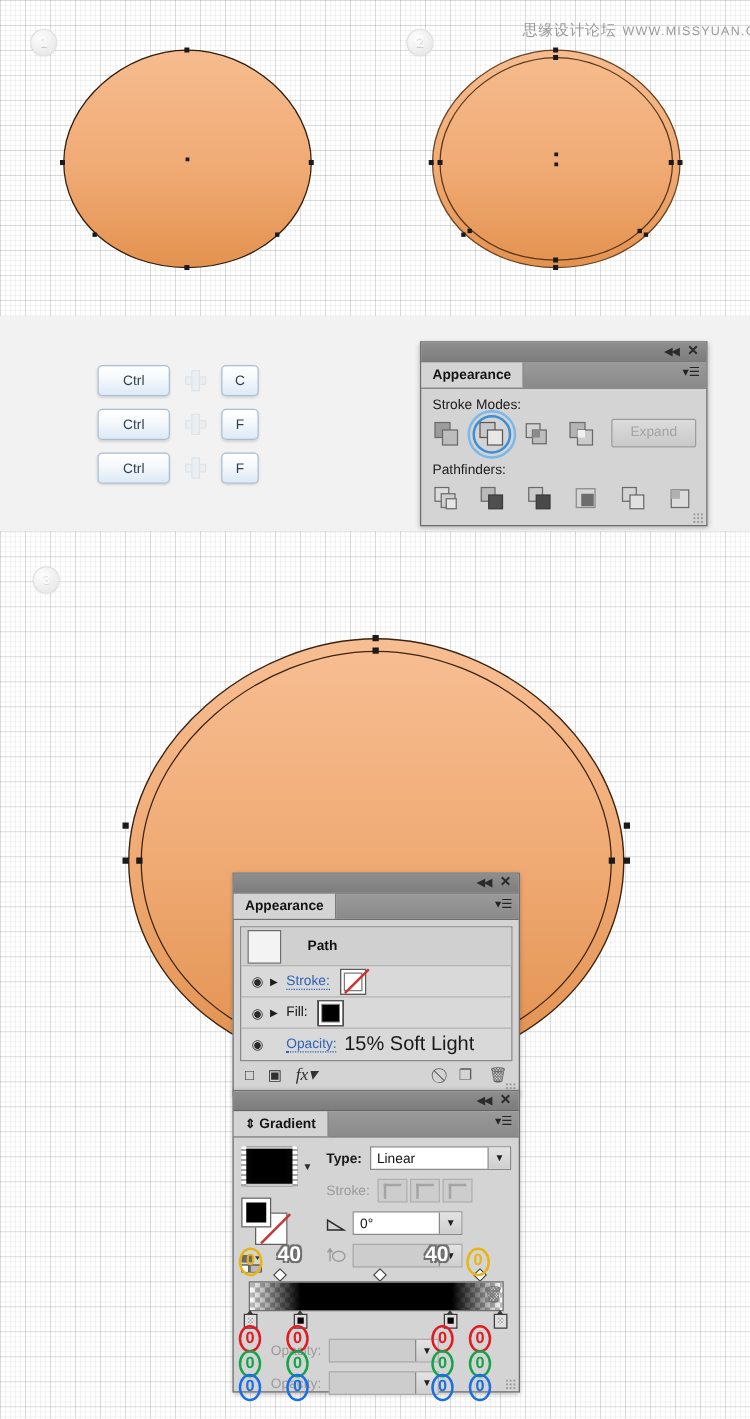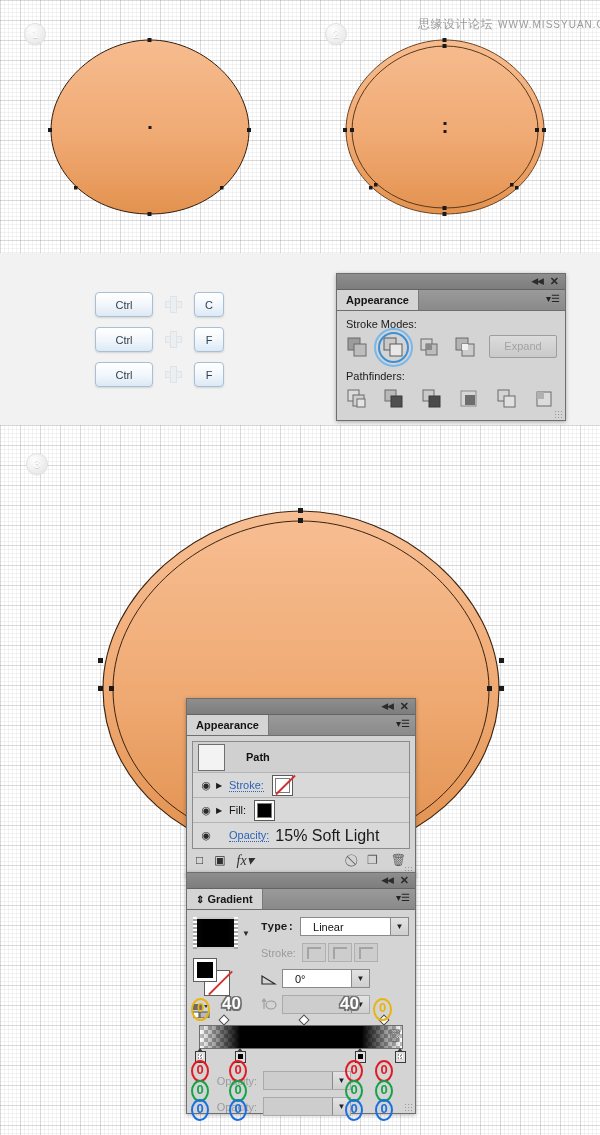--- a/index.html
+++ b/index.html
@@ -49,21 +49,21 @@
   
   .egg-wrap{position:absolute;}
   .egg-wrap svg{display:block;overflow:visible;}
   .anchor{fill:#1a1a1a;}
 
   #egg-1{left:48px;top:38px;}
   #egg-2{left:343px;top:38px;}
   #egg-3{left:98px;top:508px;}
 
   
-  .keys{position:absolute;left:95px;top:287px;}
+  .keys{position:absolute;left:78px;top:287px;}
   .key-row{display:flex;align-items:center;height:35px;}
   .key{
     height:25px;min-width:20px;border-radius:4px;
     border:1px solid #a9bfd4;
     background:linear-gradient(to bottom,#ffffff 0%,#f4f8fc 45%,#dce9f5 100%);
     box-shadow:0 1px 2px rgba(0,0,0,.13), inset 0 1px 0 #fff;
     font-size:11px;color:#33414e;line-height:25px;text-align:center;
     padding:0 6px;box-sizing:border-box;
   }
   .key.wide{width:58px;}
@@ -175,21 +175,21 @@
   .fs-back:after{content:"";position:absolute;left:-1px;top:11px;width:33px;height:2px;background:#cc3333;transform:rotate(-45deg);}
   .fs-front{position:absolute;left:0;top:0;width:24px;height:24px;background:#fff;border:1px solid #5e5e5e;box-sizing:border-box;}
   .fs-front:after{content:"";position:absolute;left:3px;top:3px;right:3px;bottom:3px;background:#000;}
   .gr-typeicon{margin-top:8px;width:20px;height:14px;position:relative;}
   .gr-right{flex:1;padding-left:10px;}
   .gr-field-row{display:flex;align-items:center;margin-bottom:7px;}
   .gr-lbl{font-size:11px;color:#1b1b1b;margin-right:6px;}
   .gr-lbl.dim{color:#9b9b9b;}
   .gr-select{
     flex:1;height:19px;background:#fff;border:1px solid #8a8a8a;position:relative;
-    font-size:11px;color:#111;line-height:19px;padding-left:12px;box-sizing:border-box;
+    font-size:11px;color:#111;line-height:19px;padding-left:5px;box-sizing:border-box;
   }
   .gr-select .sel-arrow{
     position:absolute;right:0;top:0;width:17px;height:17px;
     background:linear-gradient(to bottom,#e3e3e3,#cfcfcf);border-left:1px solid #8a8a8a;
     text-align:center;line-height:17px;font-size:8px;color:#222;
   }
   .gr-select.small{flex:none;width:88px;}
   .gr-select.disabled{background:#cdcdcd;border-color:#aaa;color:#9b9b9b;}
   .gr-strokebtns{display:flex;}
   .gr-sbtn{width:22px;height:17px;border:1px solid #b0b0b0;background:#cdcdcd;margin-right:2px;position:relative;}
@@ -499,21 +499,21 @@
               <rect x="0" y="0" width="9" height="6" fill="#6a6a6a"></rect>
               <path d="M11 1 l4 0 l-2 3 z" fill="#3a3a3a"></path>
               <rect x="0" y="8" width="6" height="6" fill="#fff" stroke="#4a4a4a"></rect>
               <rect x="7" y="8" width="9" height="6" fill="#b9b9b9" stroke="#4a4a4a"></rect>
             </svg>
         </div>
       </div>
 
       <div class="gr-right">
         <div class="gr-field-row">
-          <span class="gr-lbl" style="font-weight:bold;font-family:Liberation Mono, monospace;">Type:</span>
+          <span class="gr-lbl" style="font-weight:bold;">Type:</span>
           <span class="gr-select"><span>Linear</span><span class="sel-arrow">▼</span></span>
         </div>
         <div class="gr-field-row">
           <span class="gr-lbl dim">Stroke:</span>
           <span class="gr-strokebtns">
             <span class="gr-sbtn"></span>
             <span class="gr-sbtn"></span>
             <span class="gr-sbtn"></span>
           </span>
         </div>

